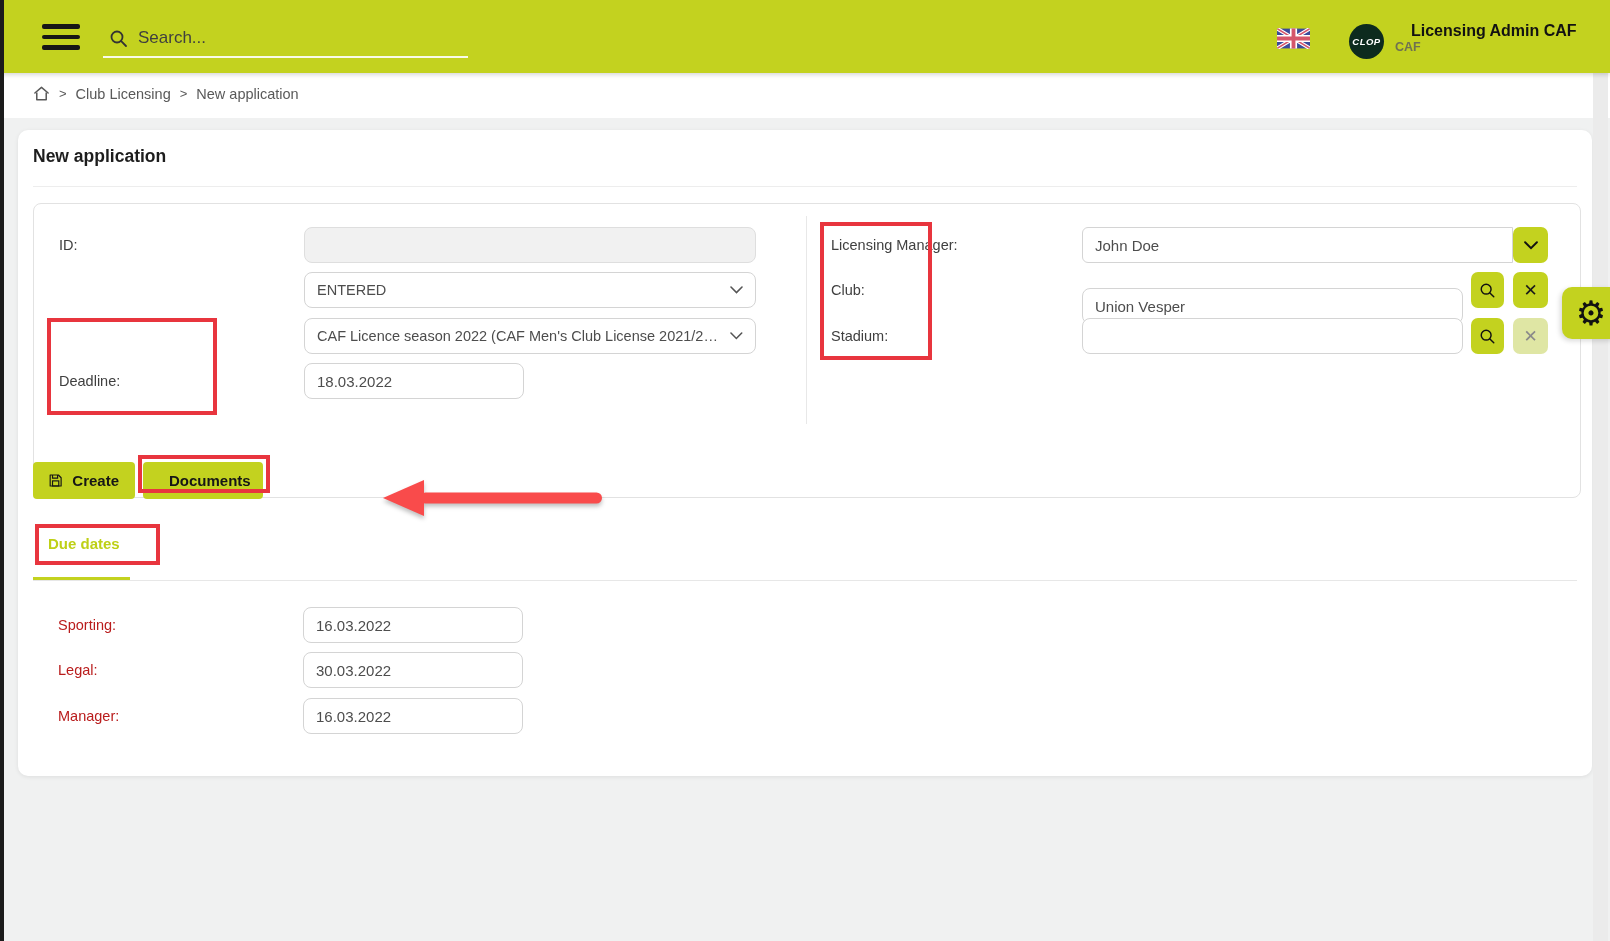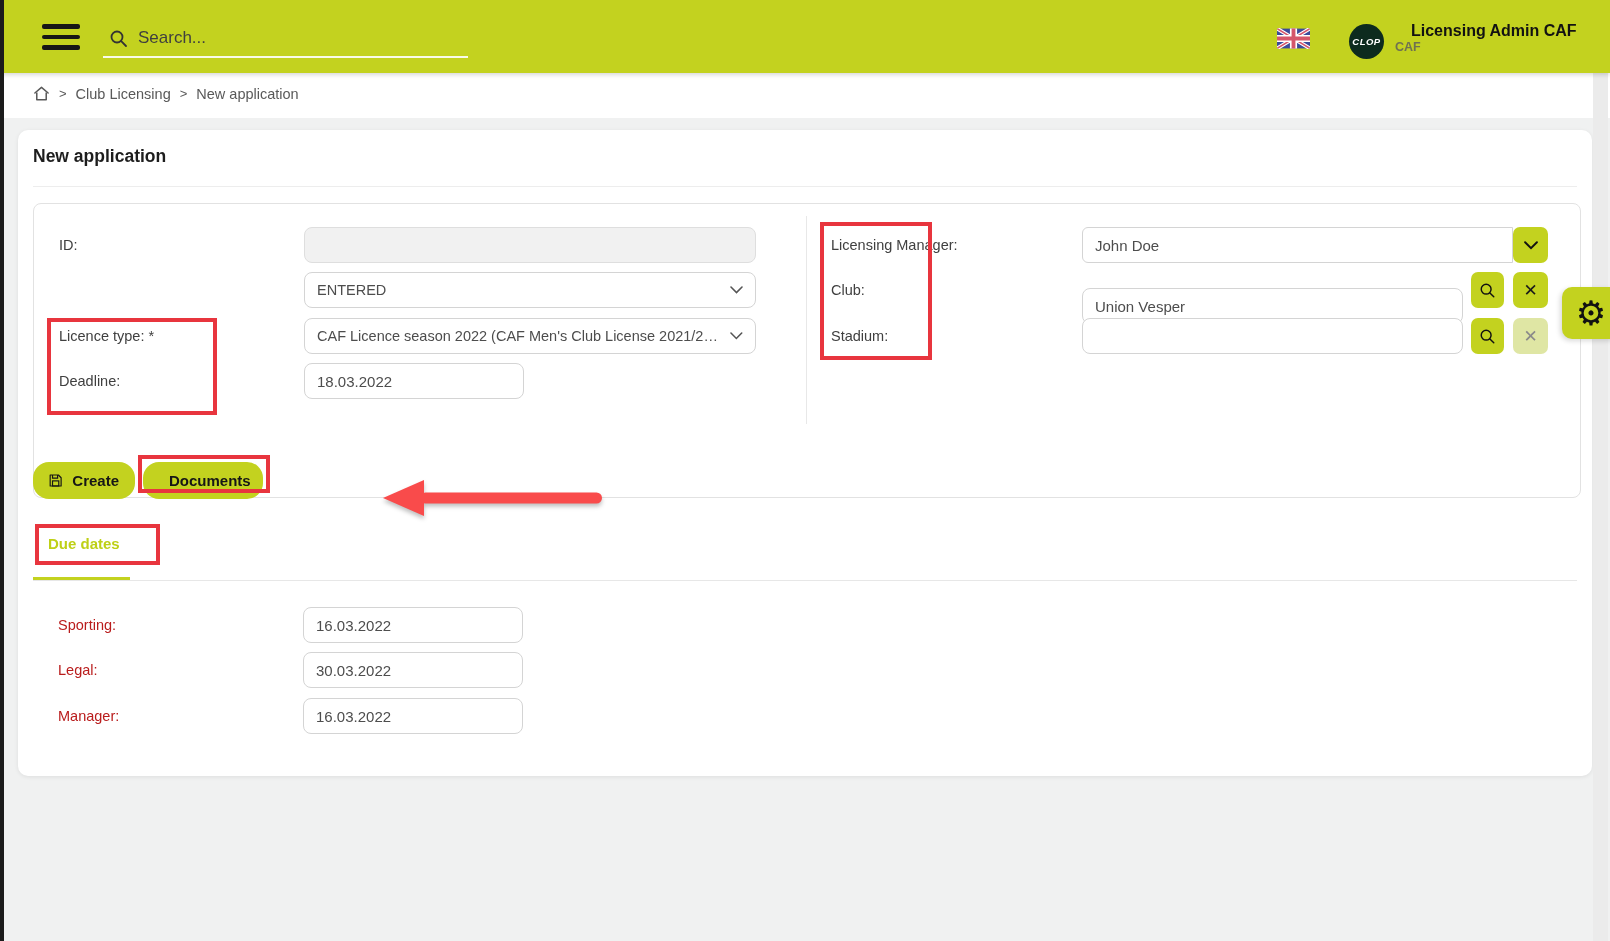--- a/index.html
+++ b/index.html
@@ -58,21 +58,21 @@
   .ctrl.disabled { background:#f1f1f1; border-color:#dedede; }
   .selectbox { justify-content:space-between; cursor:pointer; white-space:nowrap; overflow:hidden; }
   .selectbox .sel-text { overflow:hidden; text-overflow:ellipsis; margin-right:8px; }
 
   .limebtn { position:absolute; width:35px; height:36px; background:#c3d21f; border:none; border-radius:7px;
              display:flex; align-items:center; justify-content:center; cursor:pointer; font-size:17px; color:#1a1a1a; }
   .limebtn.sq33 { width:33px; }
   .limebtn.disabled { background:#dfe6a4; color:#8a8a8a; cursor:default; }
 
   
-  .action-btn { position:absolute; top:332px; height:37px; background:#c3d21f; border:none; border-radius:16px;
+  .action-btn { position:absolute; top:332px; height:37px; background:#c3d21f; border:none; border-radius:4px;
                 display:flex; align-items:center; gap:10px; padding:0 16px; font-size:15px; font-weight:bold;
                 color:#161616; cursor:pointer; font-family:"Liberation Sans", sans-serif; }
   .btn-create { left:15px; width:102px; }
   .btn-docs   { left:125px; width:120px; }
 
   
   .tab-duedates { position:absolute; left:30px; top:405px; font-size:15px; font-weight:bold; color:#bed016; cursor:pointer; }
   .tab-underline { position:absolute; left:15px; top:447px; width:97px; height:3px; background:#c3d21f; }
   .tab-line { position:absolute; left:15px; top:450px; width:1544px; height:1px; background:#e7e7e7; }
 
@@ -160,23 +160,20 @@
         <input disabled="" value="" style="">
       </div>
 
       <div class="ctrl selectbox" style="left:270px; top:68px; width:452px;">
         <span class="sel-text">ENTERED</span>
         <svg width="13" height="8" viewBox="0 0 13 8">
           <polyline points="1,1 6.5,6.5 12,1" fill="none" stroke="#555" stroke-width="1.6" stroke-linecap="round"></polyline>
         </svg>
       </div>
 
-      <div class="frow lbl-l" style="top:114px;">
-          <span class="flabel">Licence type: *</span>
-        </div>
       <div class="ctrl selectbox" style="left:270px; top:114px; width:452px;">
         <span class="sel-text">CAF Licence season 2022 (CAF Men's Club License 2021/2022)</span>
         <svg width="13" height="8" viewBox="0 0 13 8">
           <polyline points="1,1 6.5,6.5 12,1" fill="none" stroke="#555" stroke-width="1.6" stroke-linecap="round"></polyline>
         </svg>
       </div>
 
       <div class="frow lbl-l" style="top:159px;">
           <span class="flabel">Deadline:</span>
         </div>

